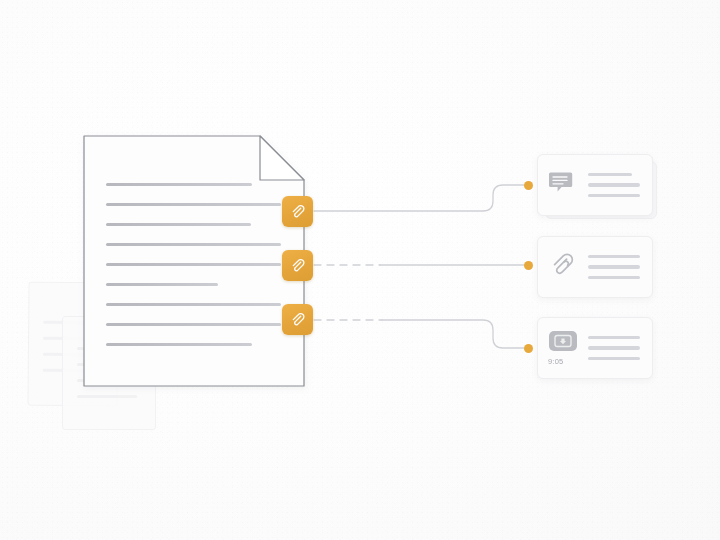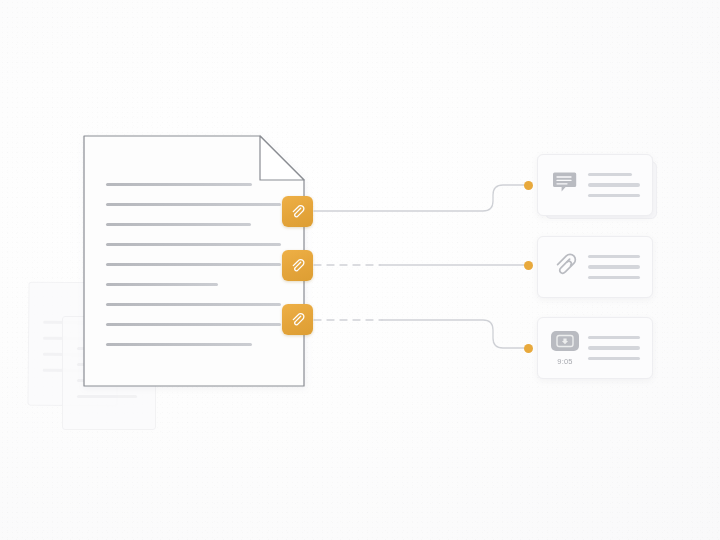--- a/index.html
+++ b/index.html
@@ -120,21 +120,20 @@
     height: 56px;
     background: #f7f7f9;
     border: 1px solid #f0f0f3;
     border-radius: 6px;
   }
   .card-thumb {
     width: 34px;
     flex: 0 0 34px;
     display: flex;
     flex-direction: column;
-    align-items: center;
     justify-content: center;
   }
   .card-lines {
     flex: 1;
     display: flex;
     flex-direction: column;
     gap: 7px;
     padding-left: 6px;
   }
   .card-line {

